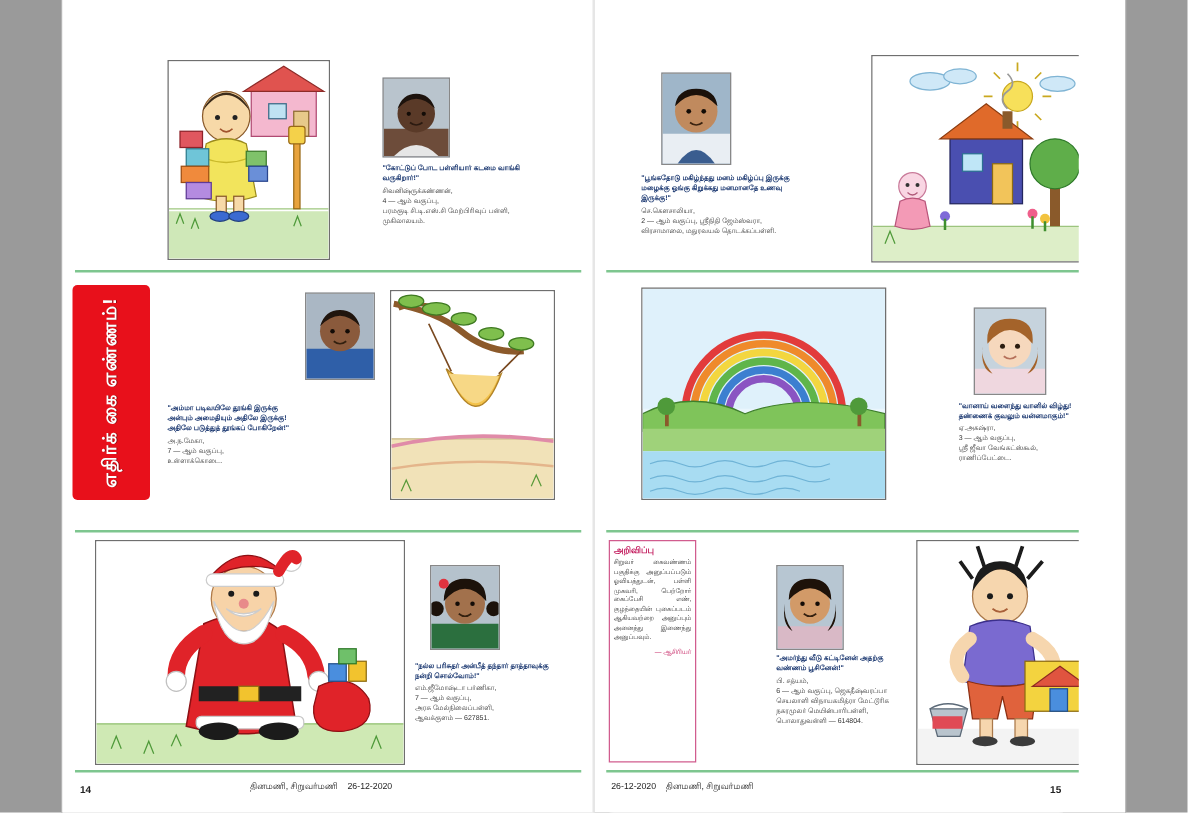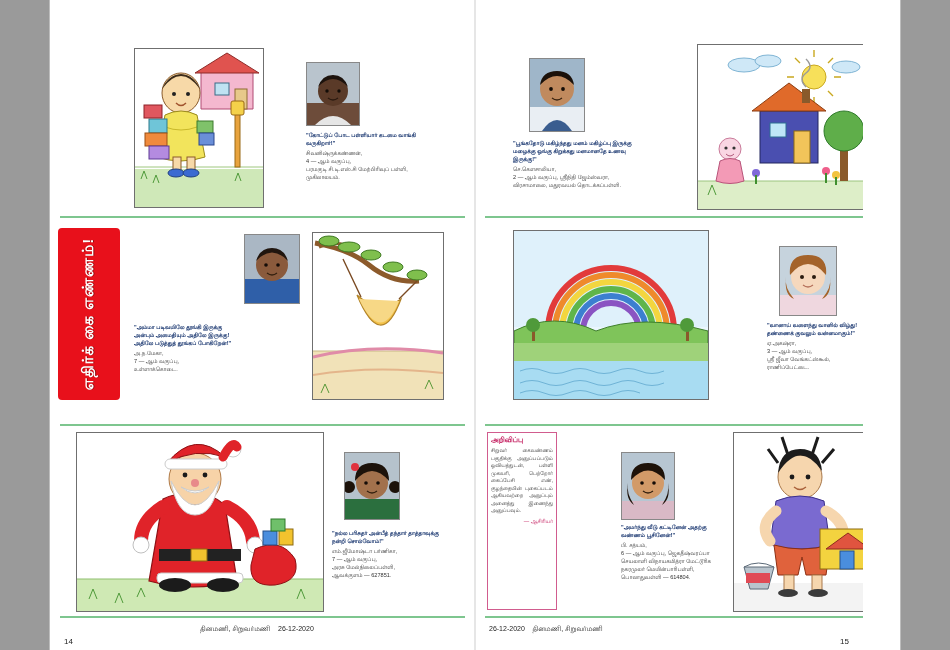--- a/index.html
+++ b/index.html
@@ -36,21 +36,21 @@
   }
   .photo{
     position:absolute;border:1px solid #888;overflow:hidden;background:#cfd8e2;
   }
   .cap{
     position:absolute;font-size:5.6px;line-height:1.42;color:#111;
   }
   .cap .quote{color:#12306b;font-weight:bold;display:block;margin-bottom:2px;}
   .cap .meta{color:#333;display:block;}
   .folio{
-    position:absolute;bottom:4px;font-size:8px;color:#222;
+    position:absolute;bottom:14px;font-size:8px;color:#222;font-weight:bold;
   }
   .masthead{
     position:absolute;bottom:16px;font-size:7px;color:#222;
   }
   
   .banner{
     position:absolute;left:8px;top:228px;width:62px;height:172px;
     background:#e8101b;border-radius:4px;
   }
   .banner span{

